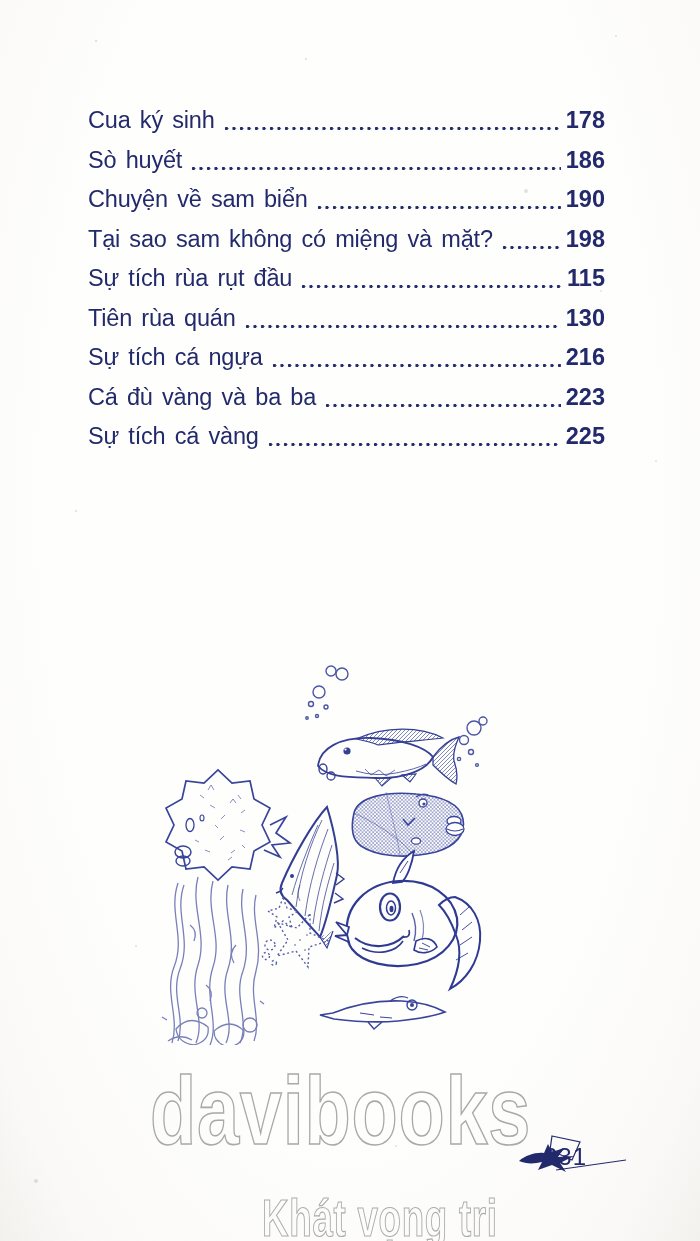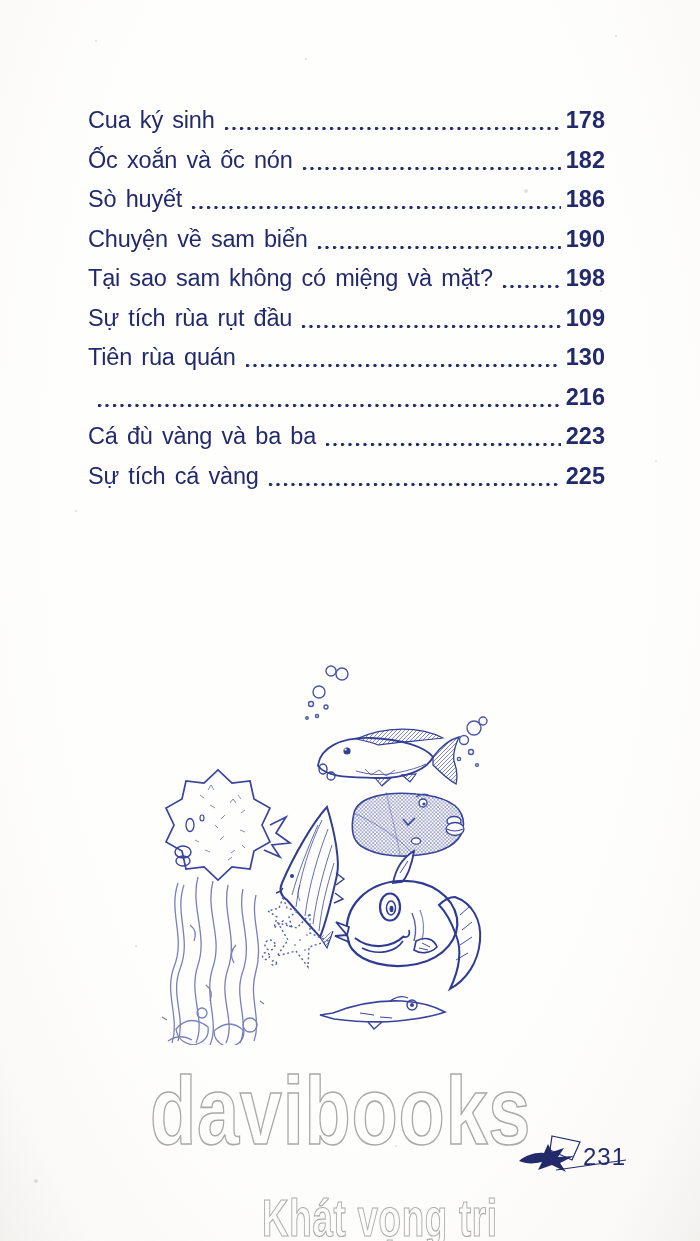--- a/index.html
+++ b/index.html
@@ -26,41 +26,36 @@
   
   .illustration{position:absolute;left:150px;top:645px;width:340px;height:400px;}
   
   .wm-brand{position:absolute;left:150px;top:1062px;font-size:97px;font-weight:bold;line-height:1;
     color:transparent;-webkit-text-stroke:1.6px #a9a9a6;letter-spacing:1px;}
   .wm-brand .squeeze{display:inline-block;transform:scaleX(0.78);transform-origin:left center;}
   .wm-tagline{position:absolute;left:262px;top:1193px;font-size:51px;font-weight:bold;line-height:1;
     color:transparent;-webkit-text-stroke:1.2px #acaca9;letter-spacing:1px;text-decoration:underline;}
   .wm-tagline .squeeze{display:inline-block;transform:scaleX(0.72);transform-origin:left center;}
   .footer-logo{position:absolute;left:518px;top:1132px;width:112px;height:48px;}
-  .footer-pagenum{position:absolute;left:583px;top:1143px;font-size:24px;color:var(--navy);
+  .footer-pagenum{position:absolute;left:544px;top:1143px;font-size:24px;color:var(--navy);
     letter-spacing:1px;font-weight:500;}
 </style>
 </head>
 <body>
 
 <div class="page">
   <div class="speck"></div>
 
   <div class="toc">
     <div class="toc-row">
       <span class="toc-title">Cua ký sinh</span>
       <span class="toc-dots"></span>
       <span class="toc-page">178</span>
     </div>
 
-    <div class="toc-row">
-      <span class="toc-title">Ốc xoắn và ốc nón</span>
-      <span class="toc-dots"></span>
-      <span class="toc-page">182</span>
-    </div>
 
     <div class="toc-row">
       <span class="toc-title">Sò huyết</span>
       <span class="toc-dots"></span>
       <span class="toc-page">186</span>
     </div>
 
     <div class="toc-row">
       <span class="toc-title">Chuyện về sam biển</span>
       <span class="toc-dots"></span>
@@ -70,30 +65,31 @@
     <div class="toc-row">
       <span class="toc-title">Tại sao sam không có miệng và mặt?</span>
       <span class="toc-dots"></span>
       <span class="toc-page">198</span>
     </div>
 
 
     <div class="toc-row">
       <span class="toc-title">Sự tích rùa rụt đầu</span>
       <span class="toc-dots"></span>
-      <span class="toc-page">109</span>
+      <span class="toc-page">115</span>
     </div>
 
     <div class="toc-row">
       <span class="toc-title">Tiên rùa quán</span>
       <span class="toc-dots"></span>
       <span class="toc-page">130</span>
     </div>
 
     <div class="toc-row">
+      <span class="toc-title">Sự tích cá ngựa</span>
       <span class="toc-dots"></span>
       <span class="toc-page">216</span>
     </div>
 
     <div class="toc-row">
       <span class="toc-title">Cá đù vàng và ba ba</span>
       <span class="toc-dots"></span>
       <span class="toc-page">223</span>
     </div>
 

